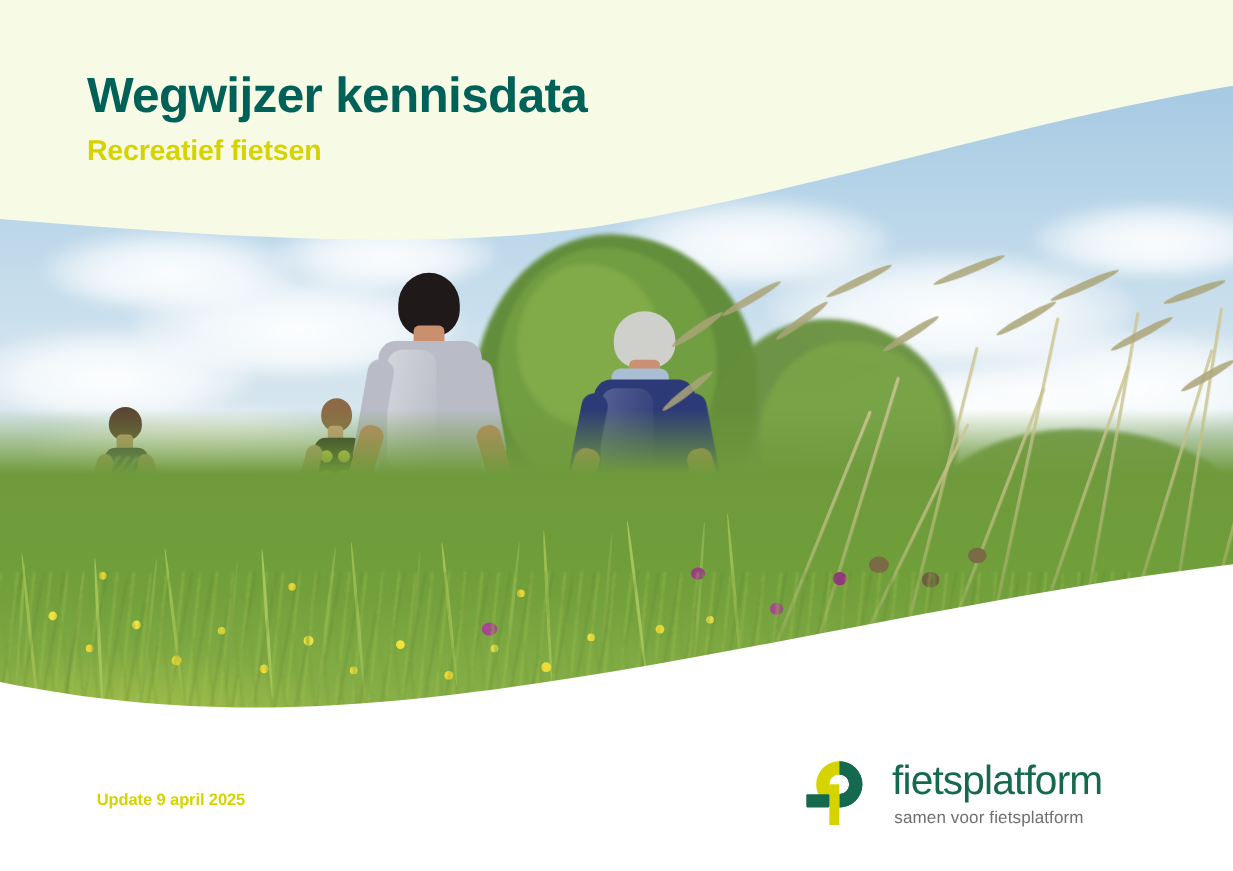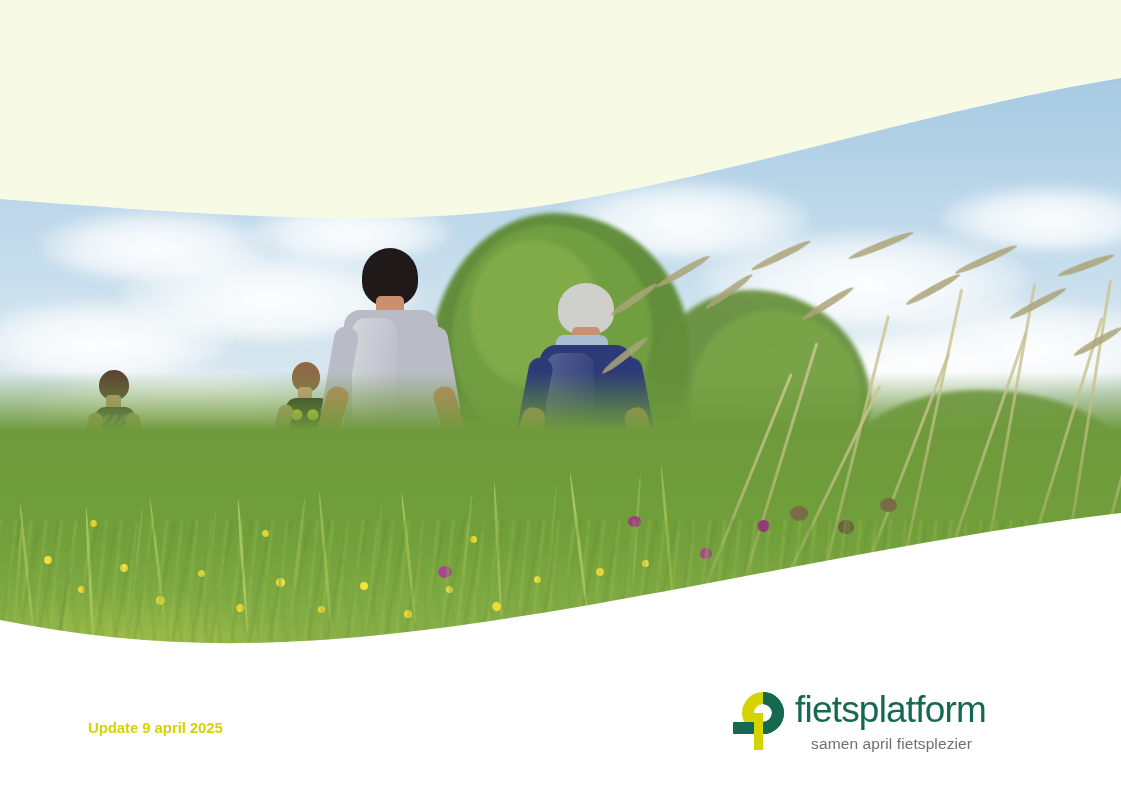--- a/index.html
+++ b/index.html
@@ -191,24 +191,23 @@
     display: flex;
     align-items: flex-start;
   }
   #logo-mark {
     width: 64px;
     height: 62px;
     flex: 0 0 auto;
     margin-top: 2px;
   }
   #logo-text-group {
-    margin-left: 0;
+    margin-left: 16px;
     display: flex;
     flex-direction: column;
-    text-align: center;
   }
   #logo-wordmark {
     font-family: "Liberation Sans", sans-serif;
     font-size: 37px;
     font-weight: 400;
     letter-spacing: -0.8px;
     color: #14694f;
     line-height: 1;
     margin-top: 3px;
     white-space: nowrap;
@@ -423,34 +422,38 @@
   </div>
 
   <svg id="top-wave" viewBox="0 0 1121 260" preserveAspectRatio="none">
     <path d="M0,0 L1121,0 L1121,78 C930,110 760,168 560,203 C400,231 190,214 0,199 Z" fill="#f7faE4"></path>
   </svg>
 
   <svg id="bottom-wave" viewBox="0 0 1121 332" preserveAspectRatio="none">
     <path d="M0,160 C180,196 330,188 560,150 C760,116 930,76 1121,53 L1121,332 L0,332 Z" fill="#ffffff"></path>
   </svg>
 
+  <div id="title-block">
+    <h1 id="main-title">Wegwijzer kennisdata</h1>
+    <div id="sub-title">Recreatief fietsen</div>
+  </div>
 
   <div id="update-note">Update 9 april 2025</div>
 
   <div id="logo">
     <svg id="logo-mark" viewBox="0 0 64 62">
 
       <path d="M32,2 A21,21 0 0 1 32,44 L32,32 A9,9 0 0 0 32,14 Z" fill="#14694f"></path>
       <path d="M32,2 A21,21 0 0 1 53,23 A21,21 0 0 1 32,44 L32,32 A9,9 0 0 0 41,23 A9,9 0 0 0 32,14 Z" fill="#14694f"></path>
 
       <path d="M32,2 A21,21 0 0 0 11,23 A21,21 0 0 0 32,44 L32,32 A9,9 0 0 1 23,23 A9,9 0 0 1 32,14 Z" fill="#d6d400"></path>
 
       <rect x="23" y="23" width="9" height="37" fill="#d6d400"></rect>
 
       <rect x="2" y="32" width="21" height="12" rx="1" fill="#14694f"></rect>
     </svg>
     <div id="logo-text-group">
       <div id="logo-wordmark">fietsplatform</div>
-      <div id="logo-tagline">samen april fietsplezier</div>
+      <div id="logo-tagline">samen voor fietsplatform</div>
     </div>
   </div>
 
 </div>
 
 </body></html>

